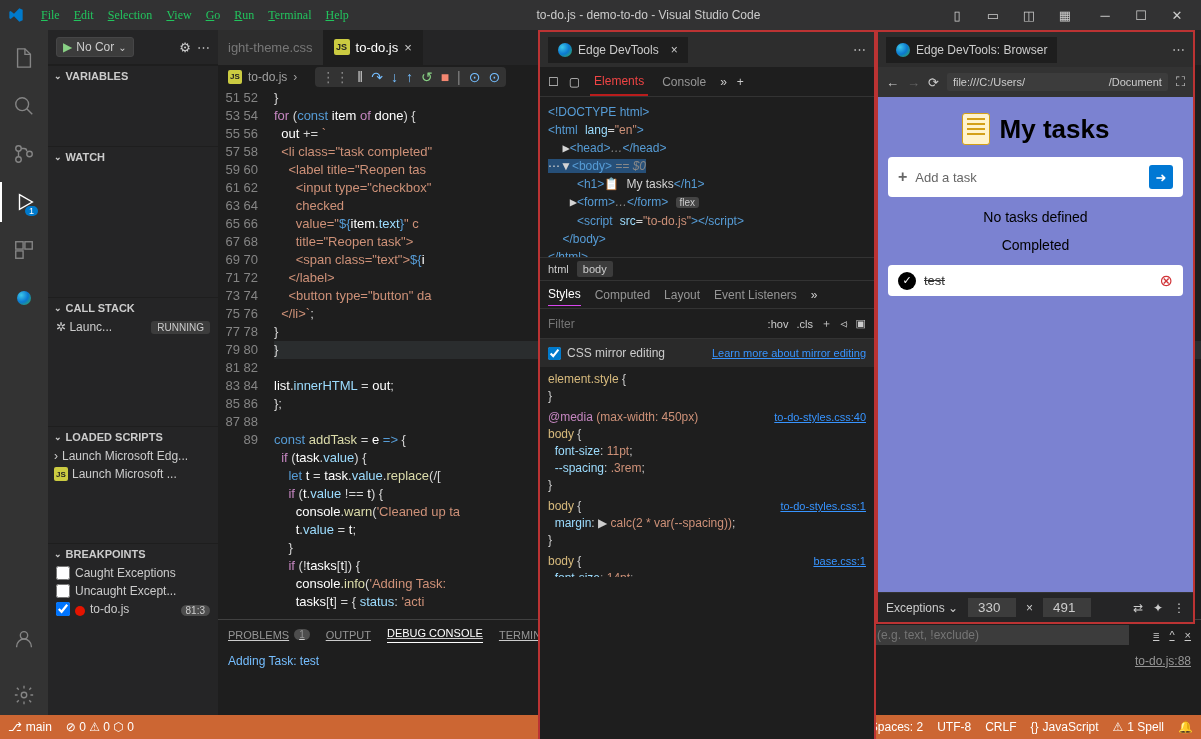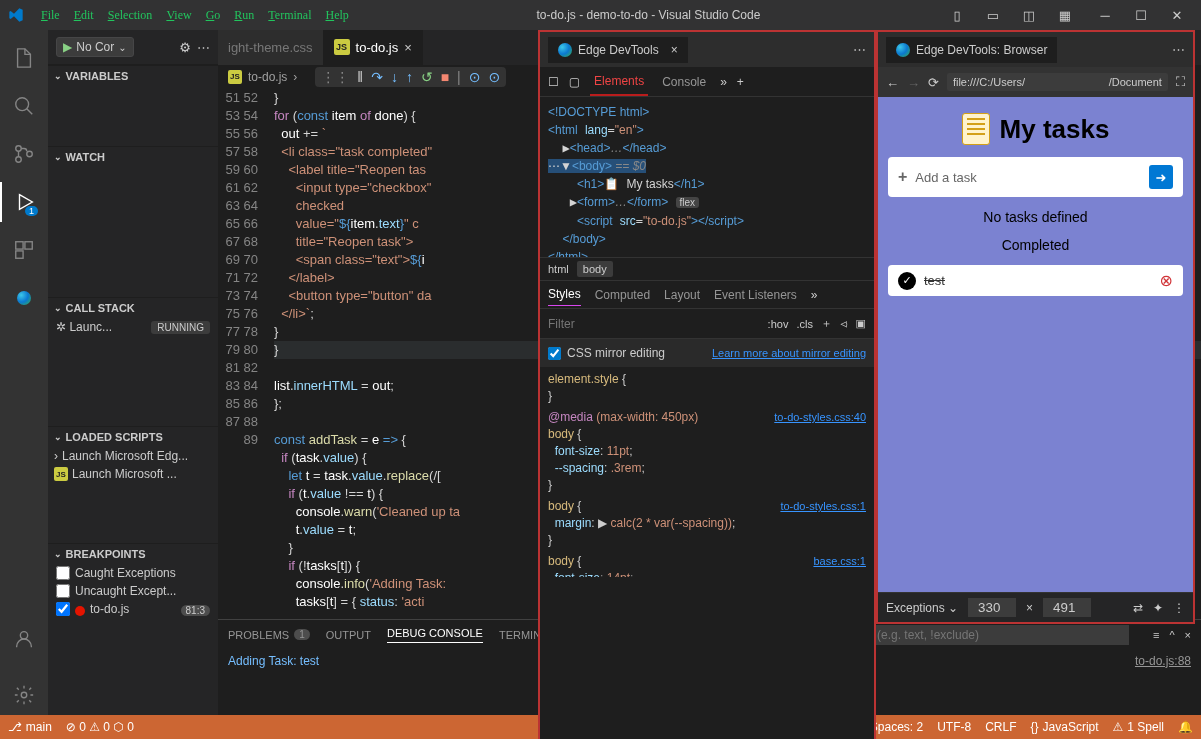--- a/index.html
+++ b/index.html
@@ -69,21 +69,21 @@
 .kw { color: #c586c0; }
 .fn { color: #569cd6; }
 .str { color: #ce9178; }
 .var { color: #ffffff; }
 .prop { color: #9cdcfe; }
 .func { color: #dcdcaa; }
 .hl-line { background: #2a2d2e; display: inline-block; width: 100%; }
 
 
 .panel { height: 97px; background: #1e1e1e; border-top: 1px solid #414141; display: flex; flex-direction: column; }
-.panel-tabs { display: flex; align-items: center; height: 30px; padding: 0 10px; gap: 16px; font-size: 11px; }
+.panel-tabs { display: flex; align-items: center; height: 30px; padding: 0 10px; gap: 16px; font-size: 11px; text-decoration: underline; }
 .panel-tab { color: #969696; cursor: pointer; display: flex; align-items: center; gap: 5px; }
 .panel-tab.active { color: #fff; border-bottom: 1px solid #fff; padding-bottom: 3px;}
 .panel-tab .count { background: #4d4d4d; border-radius: 8px; padding: 0 5px; font-size: 10px; }
 .panel-filter { margin-left: auto; }
 .panel-filter input { background: #3c3c3c; border: none; color: #ccc; padding: 3px 8px; width: 290px; font-size: 12px; }
 .panel-ctrl { display: flex; gap: 10px; margin-left: 8px; color: #ccc; }
 .panel-content { flex: 1; padding: 4px 10px; font-family: Consolas, monospace; font-size: 12px; display: flex; }
 .console-lines { flex: 1; color: #969696;}
 .console-lines .line { display: flex; }
 .console-lines .src { margin-left: auto; color: #969696; text-decoration: underline; }

